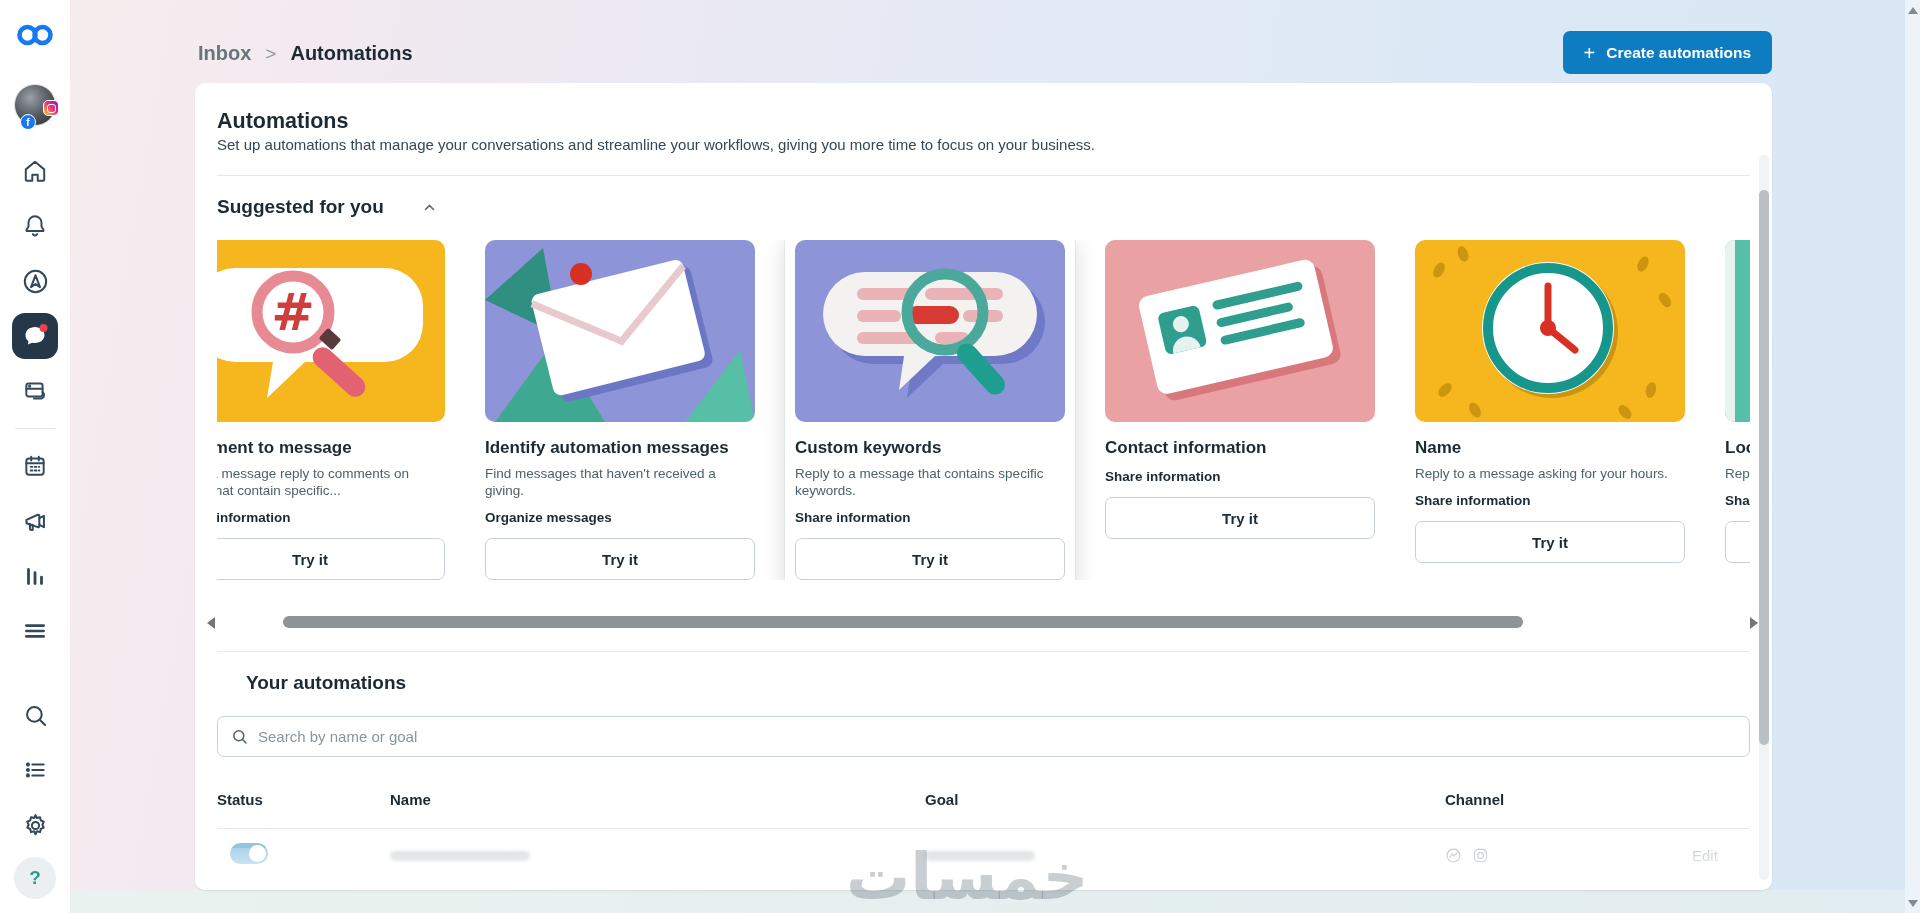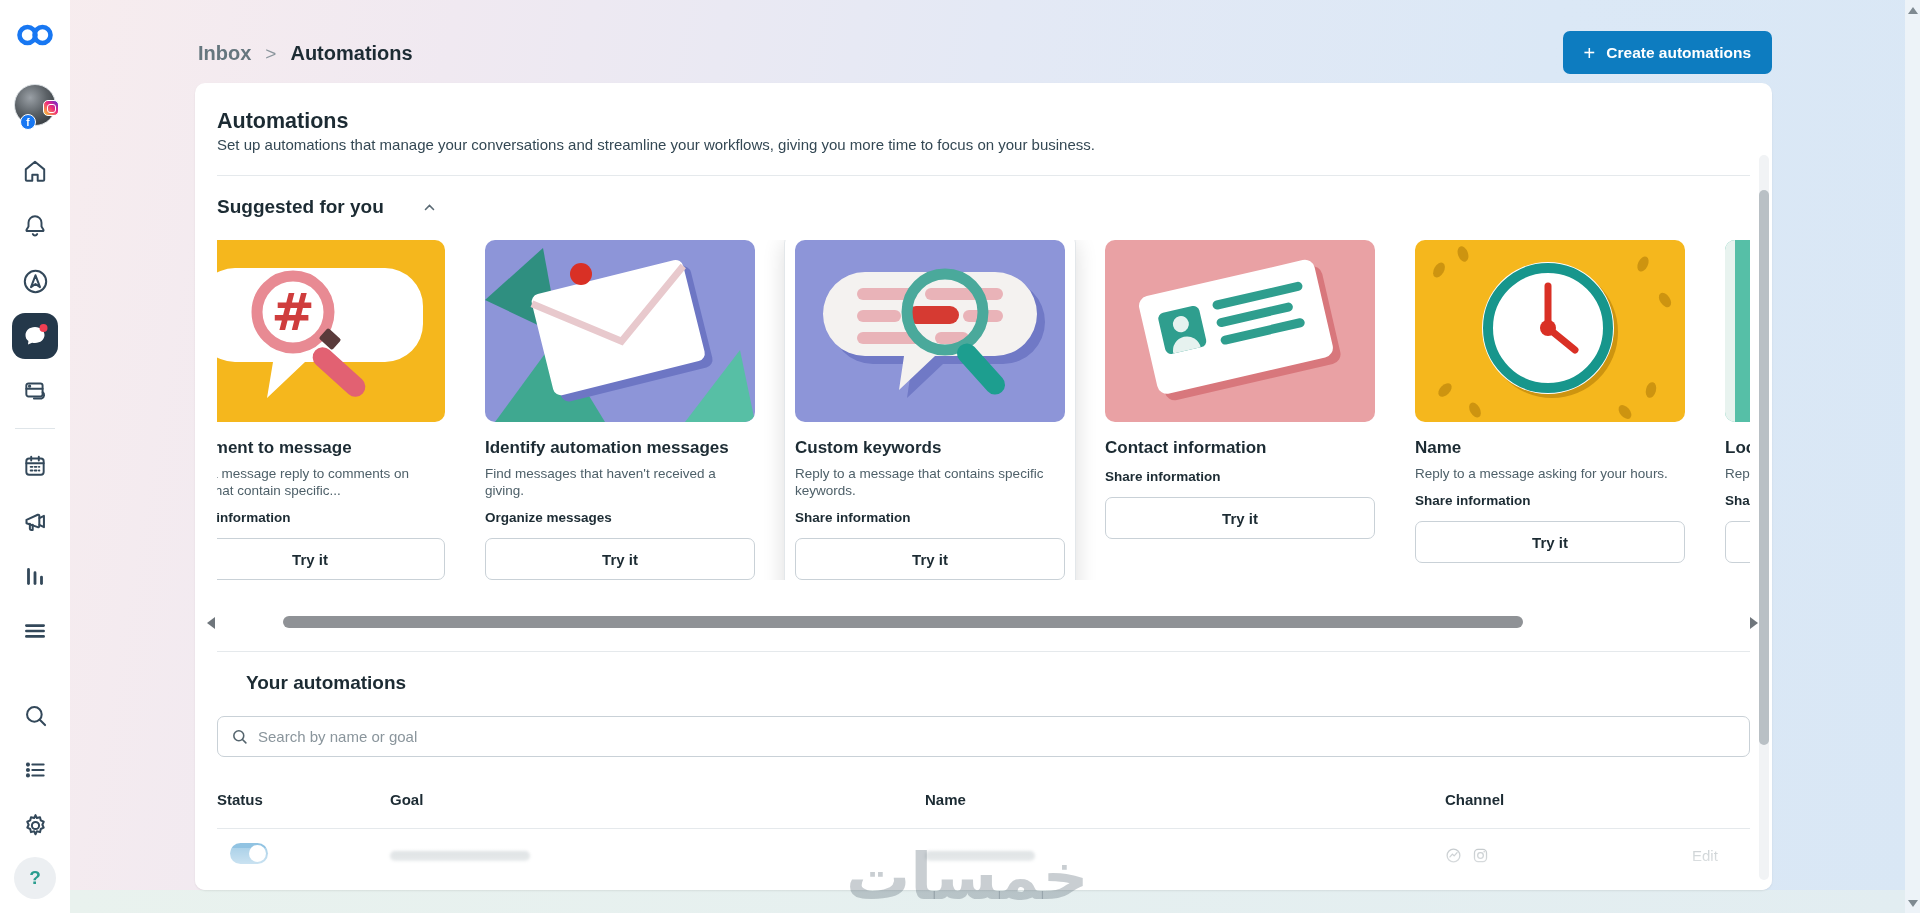--- a/index.html
+++ b/index.html
@@ -412,22 +412,22 @@
     <div class="search-box">
       <svg width="17" height="17" viewBox="0 0 24 24" fill="none" stroke="#54646d" stroke-width="2.2" stroke-linecap="round">
         <circle cx="11" cy="11" r="7"></circle>
           <line x1="16.2" y1="16.2" x2="21" y2="21"></line>
       </svg>
       <input type="text" placeholder="Search by name or goal" style="">
     </div>
 
     <div class="thead">
       <span>Status</span>
+      <span>Name</span>
       <span>Goal</span>
-      <span>Name</span>
       <span>Channel</span>
       <span></span>
     </div>
 
     <div class="trow">
       <div><button class="toggle"></button></div>
       <div>
           <div class="blur-bar" style="width:140px"></div>
         </div>
       <div>

